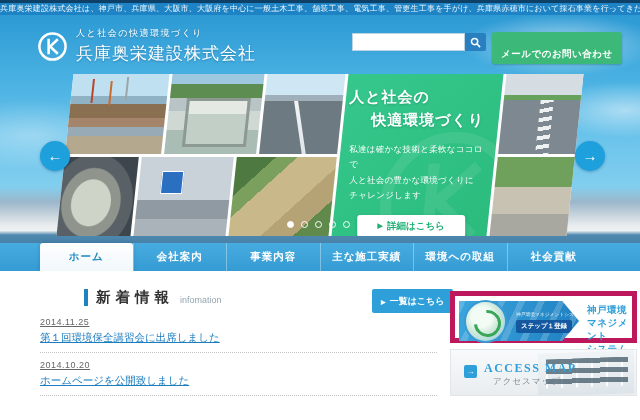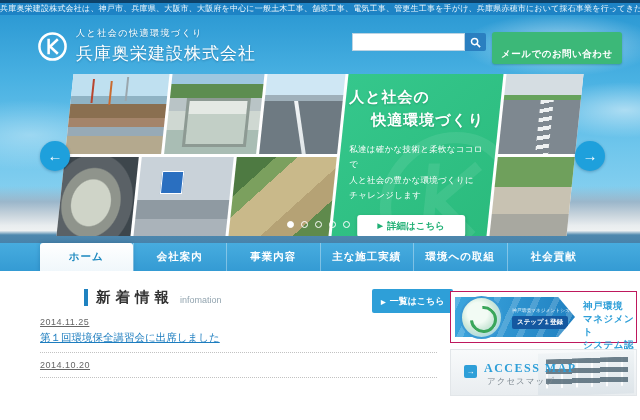--- a/index.html
+++ b/index.html
@@ -93,42 +93,42 @@
   .news-sub { font-size:9px; color:#93a5b0; margin-left:6px; margin-top:4px; }
   .list-btn { position:absolute; left:372px; top:289px; height:19px; padding:12px 9px; background:#2e9fd8; border:none; border-radius:2px; color:#fff; font-size:9px; font-weight:bold; cursor:pointer; display:flex; align-items:center; gap:4px; }
   .list-btn .tri { font-size:6px; }
 
   .news-list { position:absolute; left:40px; top:317px; width:397px; }
   .news-item { padding-bottom:7px; margin-bottom:7px; border-bottom:1px dotted #c2c2c2; }
   .news-date { font-size:9px; color:#666; letter-spacing:.5px;text-decoration:underline; }
   .news-link { font-size:10.5px; color:#1d7dbf; text-decoration:underline; margin-top:0; display:inline-block; cursor:pointer; }
 
   
-  .kems-card { position:absolute; left:450px; top:291px; width:187px; height:52px; background:#fff; border:1px solid #be185d; cursor:pointer; }
+  .kems-card { position:absolute; left:450px; top:291px; width:187px; height:52px; background:#fff; border:5px solid #be185d; cursor:pointer; }
   .kems-banner { position:absolute; left:4px; top:5px; width:120px; height:40px;
     background:linear-gradient(100deg,#3ba6de 0%,#1f7fc0 100%);
     clip-path:polygon(0 0, 86% 0, 100% 50%, 86% 100%, 0 100%); }
   .kems-banner:before { content:""; position:absolute; inset:0;
     background:repeating-linear-gradient(115deg, rgba(255,255,255,.18) 0 6px, rgba(255,255,255,0) 6px 18px); }
   .kems-badge { position:absolute; left:9px; top:4px; width:43px; height:43px; border-radius:50%;
     background:radial-gradient(circle at 40% 38%, #f2fbf4 0 30%, #cfe9da 50%, #8ecbe4 100%);
     border:2px solid #3a9ad4; }
   .kems-badge:after { content:""; position:absolute; left:8px; top:8px; width:21px; height:21px; border:3px solid #3aa65a; border-left-color:transparent; border-radius:50%; transform:rotate(40deg); }
   .kems-small { position:absolute; left:57px; top:10px; font-size:5px; color:#e2f2fb; white-space:nowrap; transform:scale(.95); transform-origin:left; }
   .kems-step { position:absolute; left:57px; top:19px; background:#1458a0; color:#fff; font-size:6.5px; font-weight:bold; padding:2px 5px; border-radius:2px; white-space:nowrap; }
   .kems-text { position:absolute; left:132px; top:7px; font-size:9.5px; font-weight:bold; color:#2e9fd8; line-height:1.38; letter-spacing:.5px; }
 
   .access-card { position:absolute; left:450px; top:349px; width:187px; height:47px; background:linear-gradient(180deg,#f8fafb,#e9edf0); border:1px solid #e2e6e9; cursor:pointer; overflow:hidden; }
   .bldg { position:absolute; right:2px; top:2px; width:96px; height:43px; background:linear-gradient(180deg,#f0f4f6 0%,#dde4e9 100%); transform:skewY(-2deg); }
   .bldg:before { content:""; position:absolute; left:8px; right:6px; top:6px; bottom:8px;
     background:repeating-linear-gradient(180deg, rgba(75,98,112,.8) 0 5px, rgba(255,255,255,0) 5px 10px),
                repeating-linear-gradient(90deg, rgba(255,255,255,.9) 0 2px, rgba(255,255,255,0) 2px 15px); }
   .access-icon { position:absolute; left:13px; top:15px; width:13px; height:13px; background:#2e9fd8; border-radius:2px; color:#fff; font-size:8px; line-height:13px; text-align:center; }
   .access-title { position:absolute; left:33px; top:11px; font-size:12px; font-weight:bold; color:#2e9fd8; letter-spacing:1.5px;font-family:Liberation Serif, serif; }
-  .access-sub { position:absolute; left:36px; top:26px; font-size:8.5px; color:#7d8archive890; color:#7d8890; letter-spacing:1px; }
+  .access-sub { position:absolute; left:42px; top:26px; font-size:8.5px; color:#7d8archive890; color:#7d8890; letter-spacing:1px; }
 </style>
 </head>
 <body>
 
 <div class="page">
 
   <div class="topbar-dark"></div>
   <div class="topbar">兵庫奥栄建設株式会社は、神戸市、兵庫県、大阪市、大阪府を中心に一般土木工事、舗装工事、電気工事、管更生工事を手がけ、兵庫県赤穂市において採石事業を行ってきた会社です。</div>
 
   <div class="sky">
@@ -225,20 +225,21 @@
     <span>一覧はこちら</span>
   </button>
 
   <div class="news-list">
     <div class="news-item">
       <div class="news-date">2014.11.25</div>
       <a class="news-link">第１回環境保全講習会に出席しました</a>
     </div>
     <div class="news-item">
       <div class="news-date">2014.10.20</div>
+      <a class="news-link">ホームページを公開致しました</a>
     </div>
   </div>
 
   <div class="kems-card">
     <div class="kems-banner">
       <div class="kems-small">神戸環境マネジメントシステム</div>
       <div class="kems-step">ステップ１登録</div>
     </div>
     <div class="kems-badge"></div>
     <div class="kems-text">

